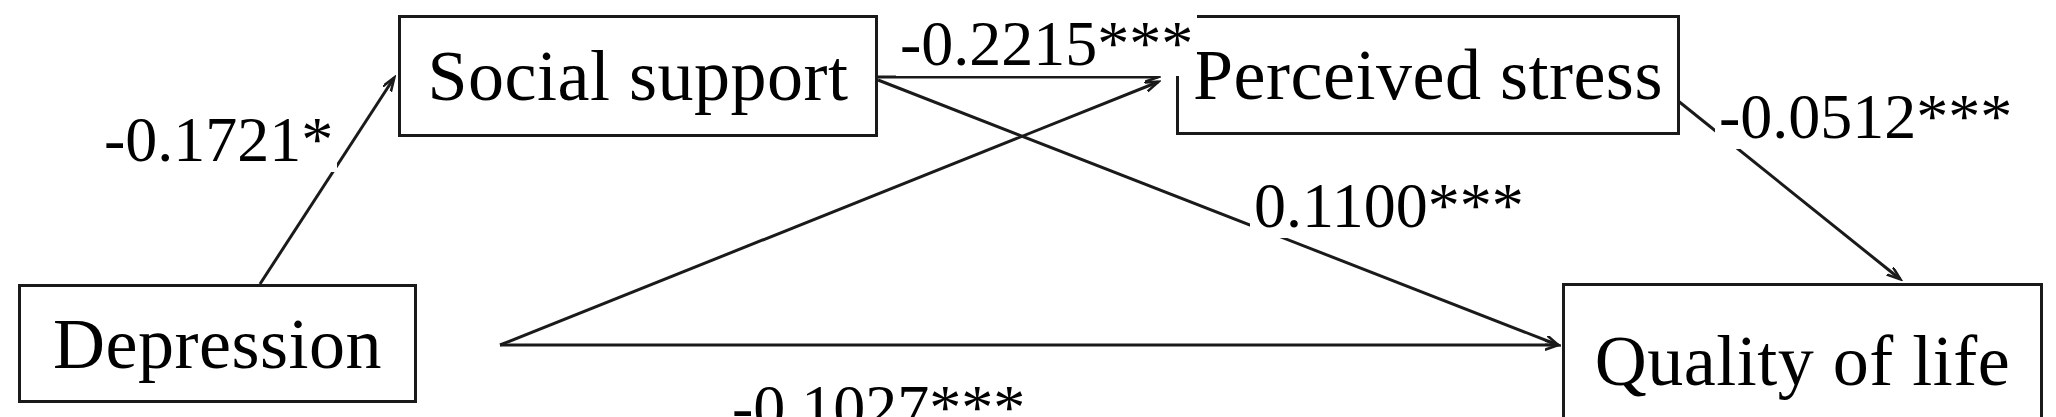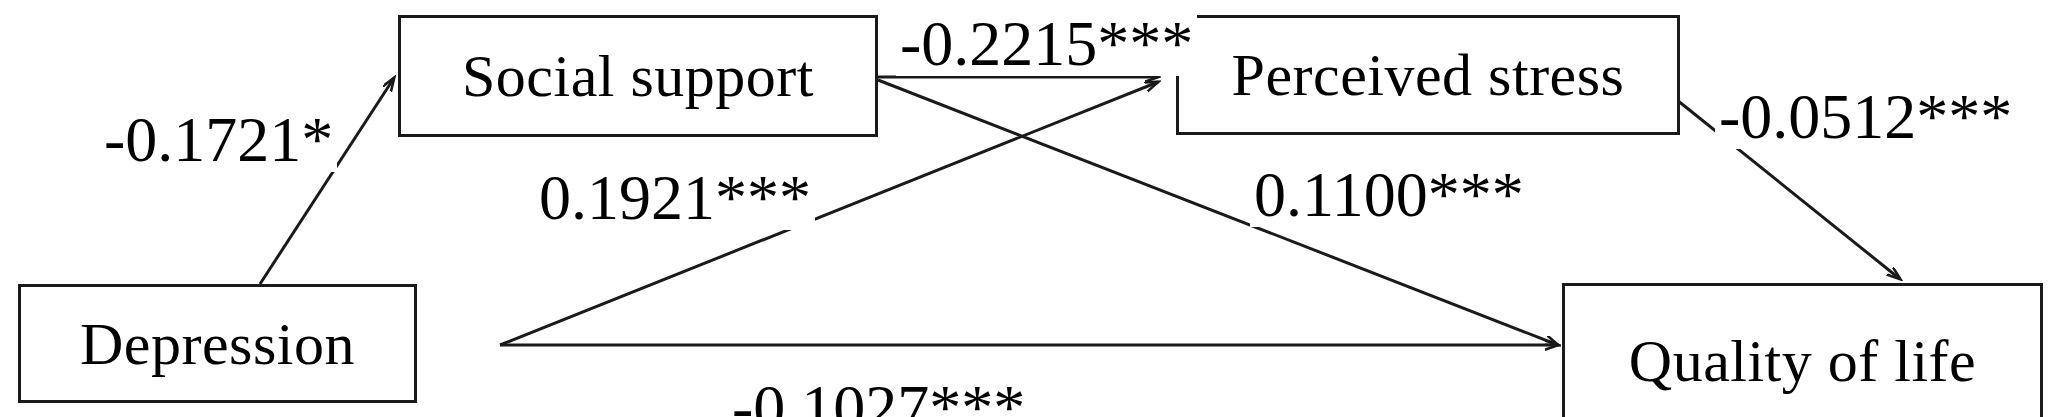--- a/index.html
+++ b/index.html
@@ -35,21 +35,21 @@
     justify-content: center;
     color: #000000;
     font-family: "Liberation Serif", "DejaVu Serif", serif;
     font-weight: 400;
     line-height: 1;
     white-space: nowrap;
     z-index: 3;
   }
   .node-label {
     display: block;
-    font-size: 60px;
+    font-size: 72px;
     letter-spacing: 0.5px;
   }
   .edge-label {
     position: absolute;
     color: #000000;
     font-family: "Liberation Serif", "DejaVu Serif", serif;
     font-size: 64px;
     line-height: 1;
     white-space: nowrap;
     background: #ffffff;
@@ -95,21 +95,20 @@
   </div>
 
   <div class="node-box" style="left:1562px; top:283px; width:481px; height:155px;">
     <span class="node-label">Quality of life</span>
   </div>
 
   <div class="edge-label" style="left:100px; top:108px;">-0.1721*</div>
 
   <div class="edge-label" style="left:896px; top:12px;">-0.2215***</div>
 
-  <div class="edge-label" style="left:535px; top:166px;">0.1921***</div>
 
-  <div class="edge-label" style="left:1250px; top:163px;">0.1100***</div>
+  <div class="edge-label" style="left:1250px; top:174px;">0.1100***</div>
 
   <div class="edge-label" style="left:1715px; top:85px;">-0.0512***</div>
 
   <div class="edge-label" style="left:708px; top:376px;margin-left:20px;">-0.1027***</div>
 
 </div>
 
 </body></html>

